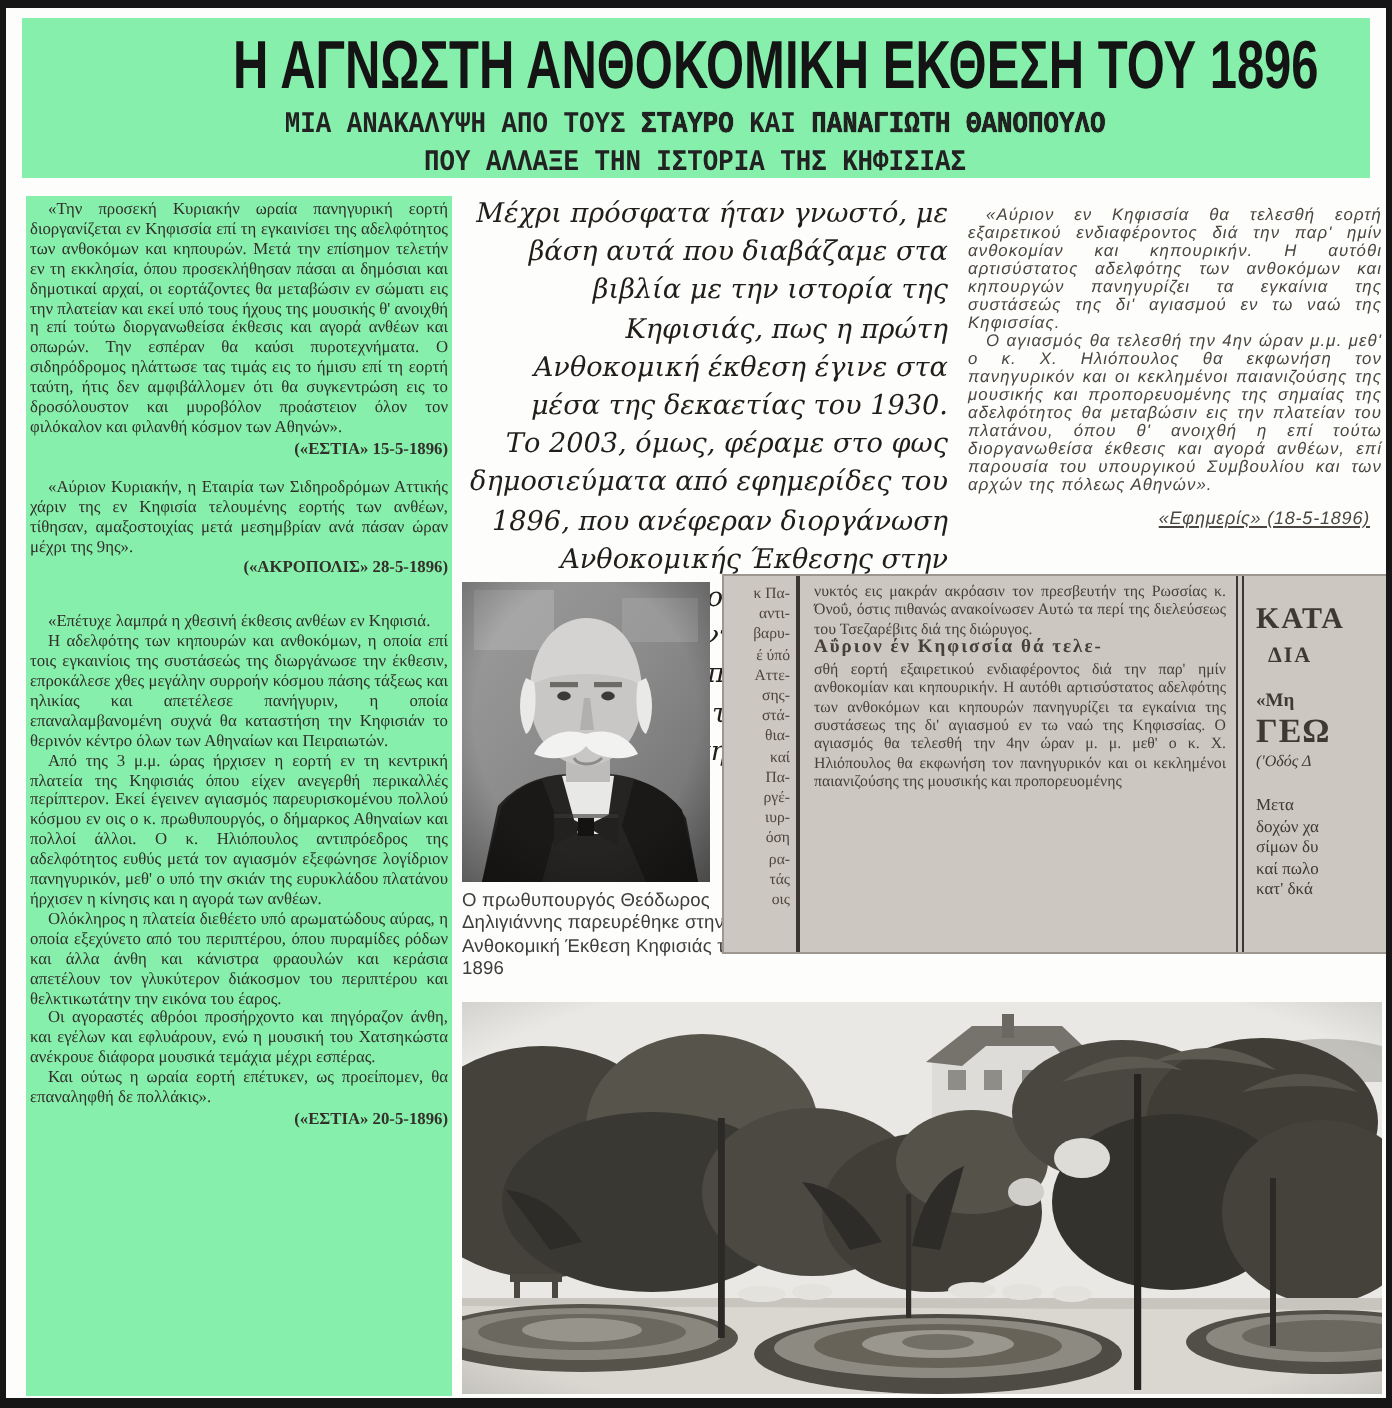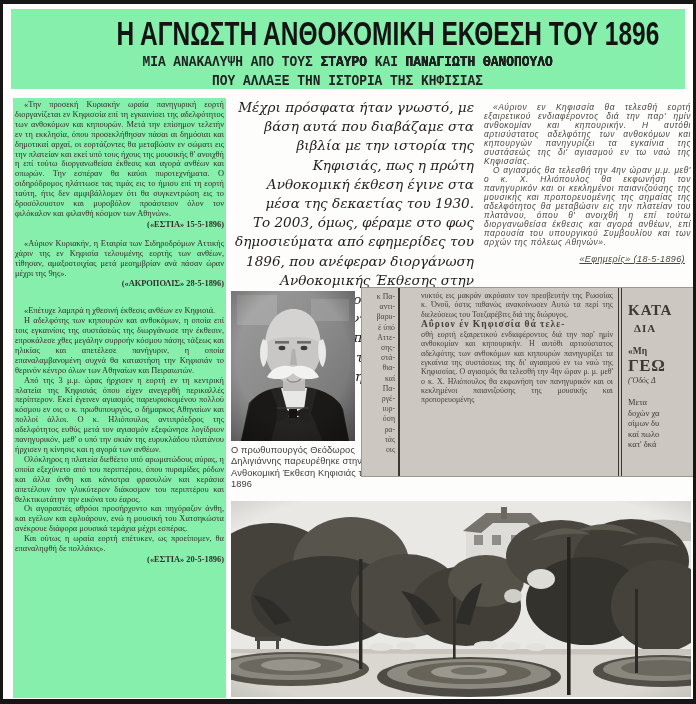--- a/index.html
+++ b/index.html
@@ -62,21 +62,21 @@
     font-family:"Liberation Serif", serif; color:#45403a;
   }
   .clip-left{
     width:36px; flex:none; padding:4px 3px 0 2px; box-sizing:border-box;
     font-size:7.8px; line-height:10.2px; text-align:right; white-space:pre-line;
     filter:blur(0.3px); color:#4c463f;
   }
   .clip-rule{width:2px; flex:none; background:#3b3631;}
   .clip-rule.dbl{width:1px; box-shadow:3px 0 0 #3b3631; margin-right:3px;}
   .clip-main{
-    flex:none; width:218px; padding:3px 5px 0 21px; box-sizing:border-box;
+    flex:none; width:218px; padding:3px 5px 0 7px; box-sizing:border-box;
     font-size:7.9px; line-height:9.3px; text-align:justify; filter:blur(0.35px);
   }
   .clip-main p{margin:0;}
   .clip-head{font-weight:bold; font-size:9.5px; letter-spacing:1px; margin:1px 0 !important;}
   .clip-right{
     flex:1; padding:6px 2px 0 6px; box-sizing:border-box; filter:blur(0.3px);
     color:#3e3933; overflow:hidden;
   }
   .clip-right .h1{font-weight:bold; font-size:15px; letter-spacing:1px; margin-top:8px;}
   .clip-right .h2{font-weight:bold; font-size:11px; letter-spacing:1px; margin:3px 0 12px 6px;}

